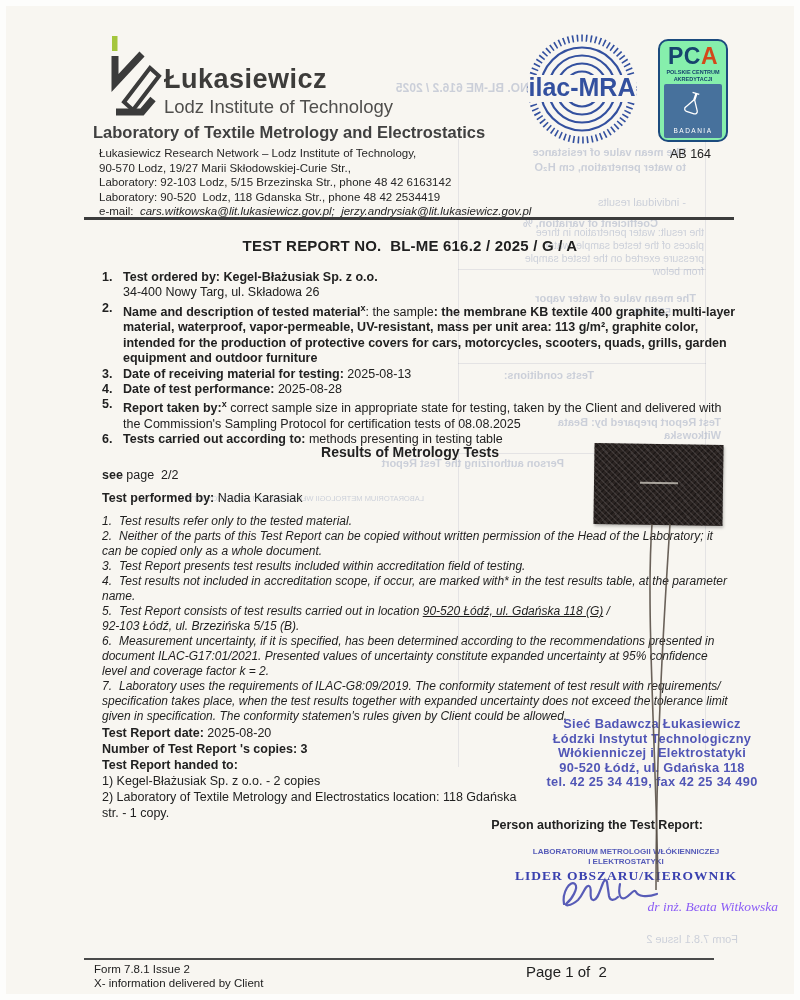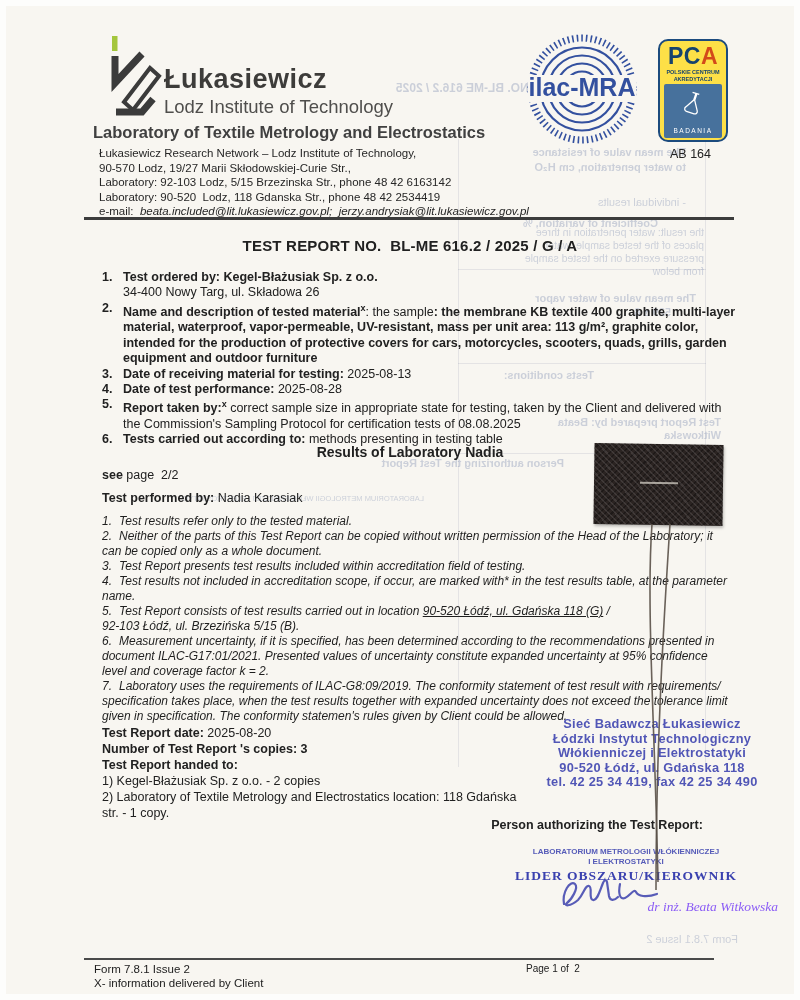--- a/index.html
+++ b/index.html
@@ -12,21 +12,21 @@
   .logo-svg{left:96px;top:30px;}
   .brand-name{left:158px;top:58px;font-size:27px;font-weight:bold;color:#3d3c3a;letter-spacing:.5px;}
   .brand-sub{left:158px;top:90px;font-size:18.5px;color:#4f4e4c;}
   .lab-title{left:87px;top:117px;font-size:16.5px;font-weight:bold;color:#404040;}
   .lab-lines{left:93px;top:140px;font-size:11.5px;line-height:14.6px;color:#262626;}
   .lab-lines div{white-space:pre;}
   .email-value{font-style:italic;white-space:pre;}
 
   
   .ilac{left:517px;top:28px;}
-  .pca-badge{left:652px;top:33px;width:70px;height:103px;background:#fde047;border:2.5px solid #1c4b7e;
+  .pca-badge{left:652px;top:33px;width:70px;height:103px;background:#86efac;border:2.5px solid #1c4b7e;
              border-radius:10px;text-align:center;box-sizing:border-box;}
   .pca-word{font-size:23px;font-weight:800;color:#16436d;line-height:24px;margin-top:3px;letter-spacing:.5px;}
   .pca-a{color:#d3491a;}
   .pca-org{font-size:5.5px;font-weight:bold;color:#16436d;line-height:6.5px;margin:1px 6px 2px;}
   .pca-box{margin:2px 4px 0;height:54px;background:#47719c;border-radius:2px;position:relative;}
   .pca-badania{position:absolute;bottom:4px;width:100%;font-size:6.5px;letter-spacing:1.5px;color:#fff;}
   .pca-number{left:664px;top:141px;font-size:12.5px;color:#222;}
 
   
   .top-rule{left:78px;top:211px;width:650px;height:2.5px;background:#3c3c3c;}
@@ -59,21 +59,21 @@
   .auth-stamp{left:468px;top:841px;width:304px;text-align:center;color:#3a41af;}
   .auth-s1{font-size:8px;font-weight:bold;line-height:9.5px;opacity:.85;}
   .auth-role{font-family:"Liberation Serif",serif;font-size:13.5px;font-weight:bold;letter-spacing:1px;margin-top:2px;}
   .sig-svg{left:552px;top:866px;}
   .auth-name{left:468px;top:893px;width:304px;text-align:right;color:#8b5cf6;
              font-family:"Liberation Serif",serif;font-style:italic;font-size:13.5px;}
 
   
   .footer-l1{left:88px;top:957px;font-size:11.5px;}
   .footer-l2{left:88px;top:971px;font-size:11.5px;}
-  .footer-pg{left:520px;top:957px;font-size:10px;white-space:pre;}
+  .footer-pg{left:520px;top:957px;font-size:15px;white-space:pre;}
 
   
   .swatch{left:588px;top:438px;width:129px;height:81px;transform:rotate(.8deg);z-index:3;
           background-color:#2b2422;
           background-image:
             repeating-linear-gradient(45deg,rgba(255,255,255,.10) 0 1.5px,transparent 1.5px 4.5px),
             repeating-linear-gradient(-45deg,rgba(0,0,0,.30) 0 1.5px,transparent 1.5px 4.5px);
           box-shadow:1px 2px 3px rgba(0,0,0,.25);}
   .staple{left:46px;top:38px;width:38px;height:2px;background:#c9c4bb;position:absolute;opacity:.8;}
   .threads{left:0;top:0;z-index:4;pointer-events:none;}
@@ -162,21 +162,21 @@
     </div>
   </div>
   <div class="abs pca-number">AB 164</div>
 
   <div class="abs lab-title">Laboratory of Textile Metrology and Electrostatics</div>
   <div class="abs lab-lines">
     <div>Łukasiewicz Research Network – Lodz Institute of Technology,</div>
     <div>90-570 Lodz, 19/27 Marii Skłodowskiej-Curie Str.,</div>
     <div>Laboratory: 92-103 Lodz, 5/15 Brzezinska Str., phone 48 42 6163142</div>
     <div>Laboratory: 90-520  Lodz, 118 Gdanska Str., phone 48 42 2534419</div>
-    <div><span>e-mail:  </span><span class="email-value">beata.included@lit.lukasiewicz.gov.pl;  jerzy.andrysiak@lit.lukasiewicz.gov.pl</span></div>
+    <div><span>e-mail:  </span><span class="email-value">cars.witkowska@lit.lukasiewicz.gov.pl;  jerzy.andrysiak@lit.lukasiewicz.gov.pl</span></div>
   </div>
 
   <div class="abs top-rule"></div>
 
   <div class="abs report-title">TEST REPORT NO.  BL-ME 616.2 / 2025 / G / A</div>
 
   <div class="abs items">
     <div class="item">
       <span class="inum">1.</span><span class="bld">Test ordered by: Kegel-Błażusiak Sp. z o.o.</span>
       <div>34-400 Nowy Targ, ul. Składowa 26</div>
@@ -191,21 +191,21 @@
       <span class="inum">4.</span><span class="bld">Date of test performance:</span><span> 2025-08-28</span>
     </div>
     <div class="item">
       <span class="inum">5.</span><span class="bld">Report taken by:</span><sup>x</sup><span> correct sample size in appropriate state for testing, taken by the Client and delivered with the Commission's Sampling Protocol for certification tests of 08.08.2025</span>
     </div>
     <div class="item">
       <span class="inum">6.</span><span class="bld">Tests carried out according to:</span><span> methods presenting in testing table</span>
     </div>
   </div>
 
-  <div class="abs results-heading">Results of Laboratory Nadia</div>
+  <div class="abs results-heading">Results of Metrology Tests</div>
 
   <div class="abs see-page">
     <span class="bld">see</span><span class="see-rest"> page  2/2</span>
   </div>
 
   <div class="abs performed">
     <span class="bld">Test performed by:</span><span> Nadia Karasiak</span>
   </div>
 
   <div class="abs notes">

